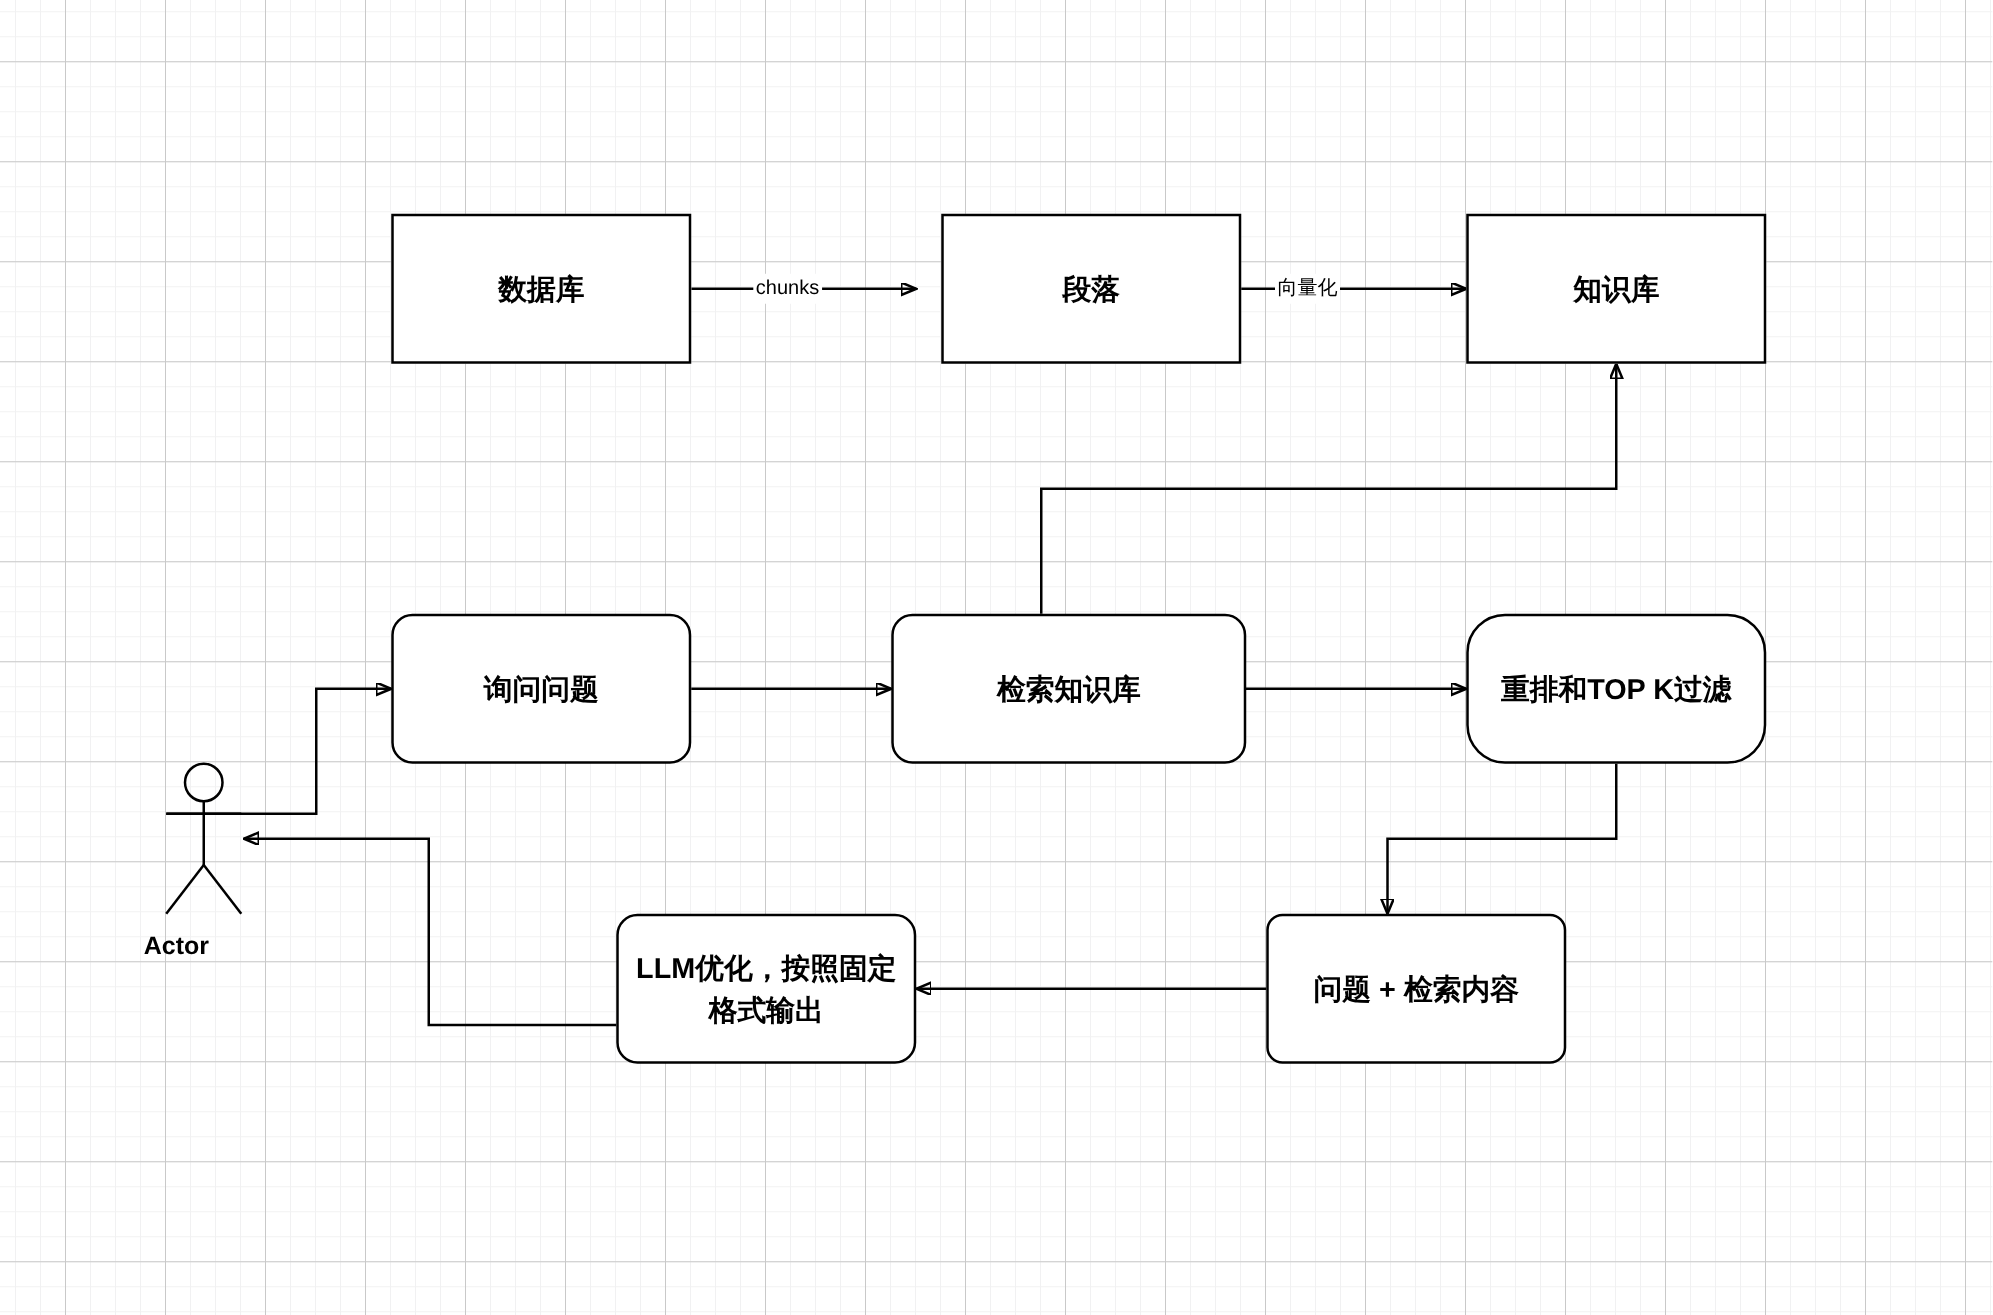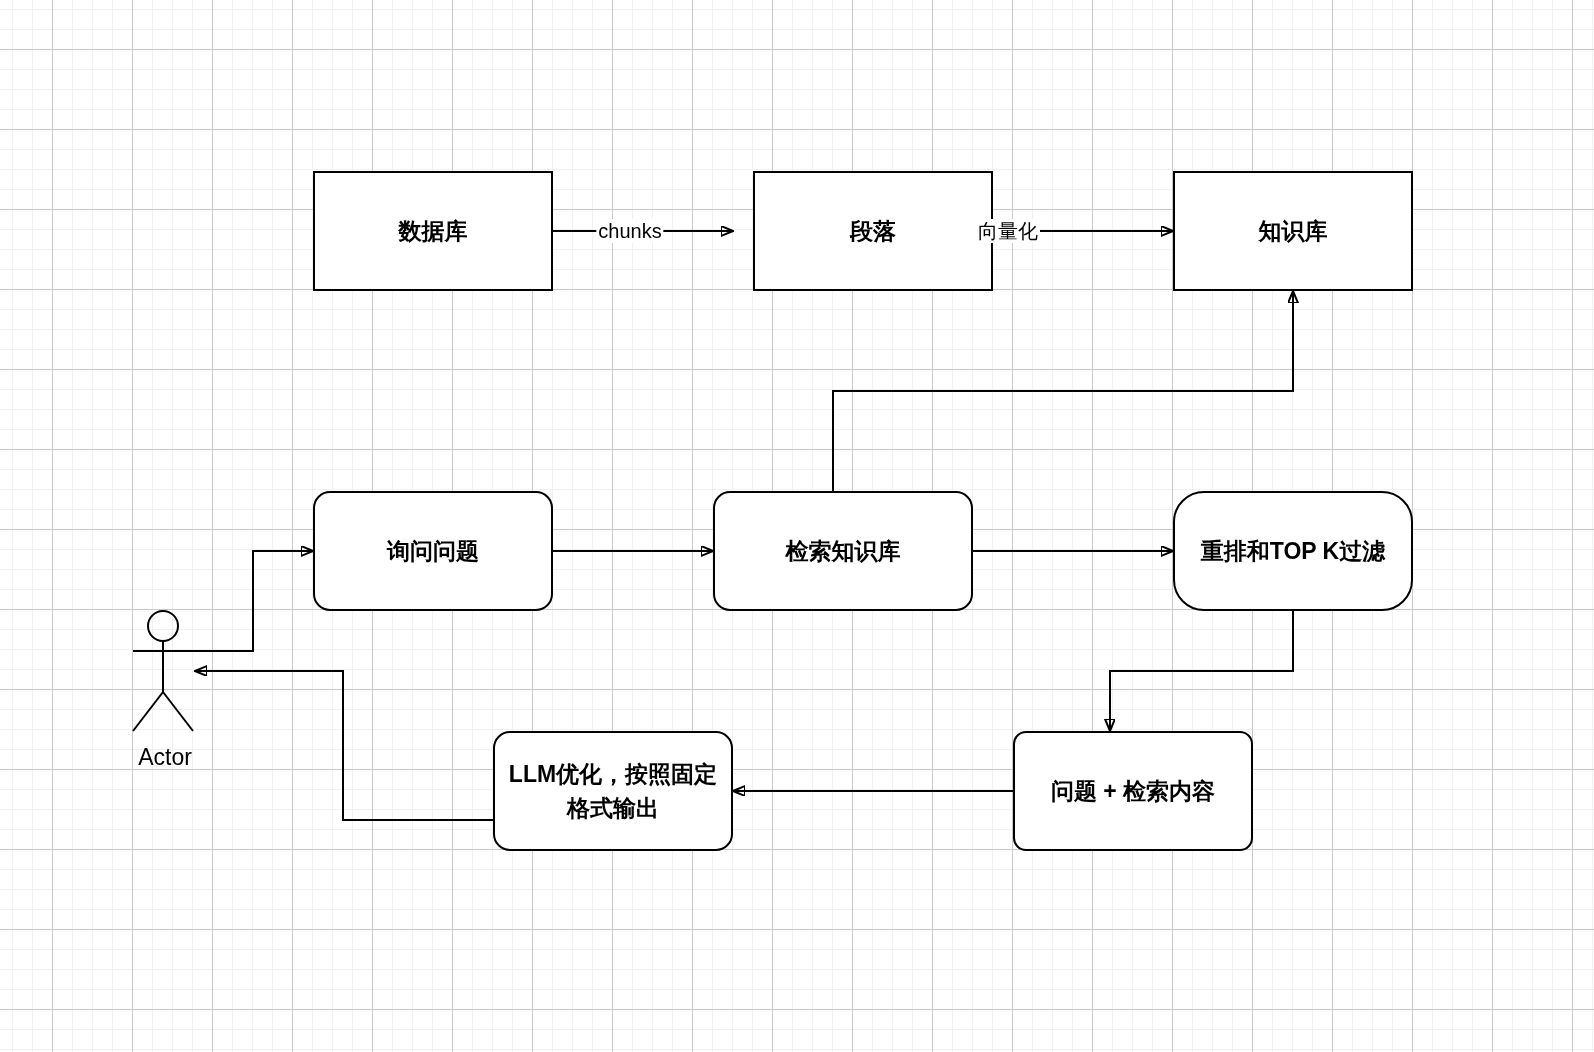--- a/index.html
+++ b/index.html
@@ -33,33 +33,33 @@
     font-size: 23px;
     line-height: 34px;
     white-space: pre-line;
     font-weight: bold;
   }
   .rounded { border-radius: 17px; }
   .edge-label {
     position: absolute;
     transform: translate(-50%, -50%);
     background: #ffffff;
-    font-size: 20px;
+    font-size: 16px;
     line-height: 24px;
     padding: 0 2px;
     white-space: nowrap;
   }
   .actor-label {
     position: absolute;
     left: 115px;
     top: 743px;
     width: 100px;
-    text-align: center;
-    font-size: 23px;
+    font-size: 20px;
     line-height: 28px;
+    font-weight: bold;
   }
 </style>
 </head>
 <body>
 
 <div class="canvas">
 
   <svg class="edges" viewBox="0 0 1594 1052" xmlns="http://www.w3.org/2000/svg">
     <defs>
       <marker id="arrow" markerWidth="13" markerHeight="12" refX="12" refY="5" orient="auto" markerUnits="userSpaceOnUse">
@@ -92,25 +92,25 @@
       <line x1="163" y1="692" x2="133" y2="731"></line>
       <line x1="163" y1="692" x2="193" y2="731"></line>
     </g>
   </svg>
 
   <div class="node" style="left:313px; top:171px; width:240px; height:120px;">数据库</div>
   <div class="node" style="left:733px; top:171px; width:240px; height:120px;margin-left:20px;">段落</div>
   <div class="node" style="left:1173px; top:171px; width:240px; height:120px;">知识库</div>
 
   <div class="node rounded" style="left:313px; top:491px; width:240px; height:120px;">询问问题</div>
-  <div class="node rounded" style="left:713px; top:491px; width:260px; height:120px;">检索知识库</div>
+  <div class="node rounded" style="left:713px; top:491px; width:284px; height:120px;">检索知识库</div>
   <div class="node rounded" style="left:1173px; top:491px; width:240px; height:120px;border-radius:31px;">重排和TOP K过滤</div>
 
   <div class="node rounded" style="left:493px; top:731px; width:240px; height:120px;">LLM优化，按照固定
 格式输出</div>
   <div class="node rounded" style="left:1013px; top:731px; width:240px; height:120px;border-radius:13px;">问题 + 检索内容</div>
 
   <div class="edge-label" style="left:630px; top:231px;">chunks</div>
-  <div class="edge-label" style="left:1008px; top:231px;">向量化</div>
+  <div class="edge-label" style="left:1046px; top:231px;">向量化</div>
 
   <div class="actor-label">Actor</div>
 
 </div>
 
 </body></html>

